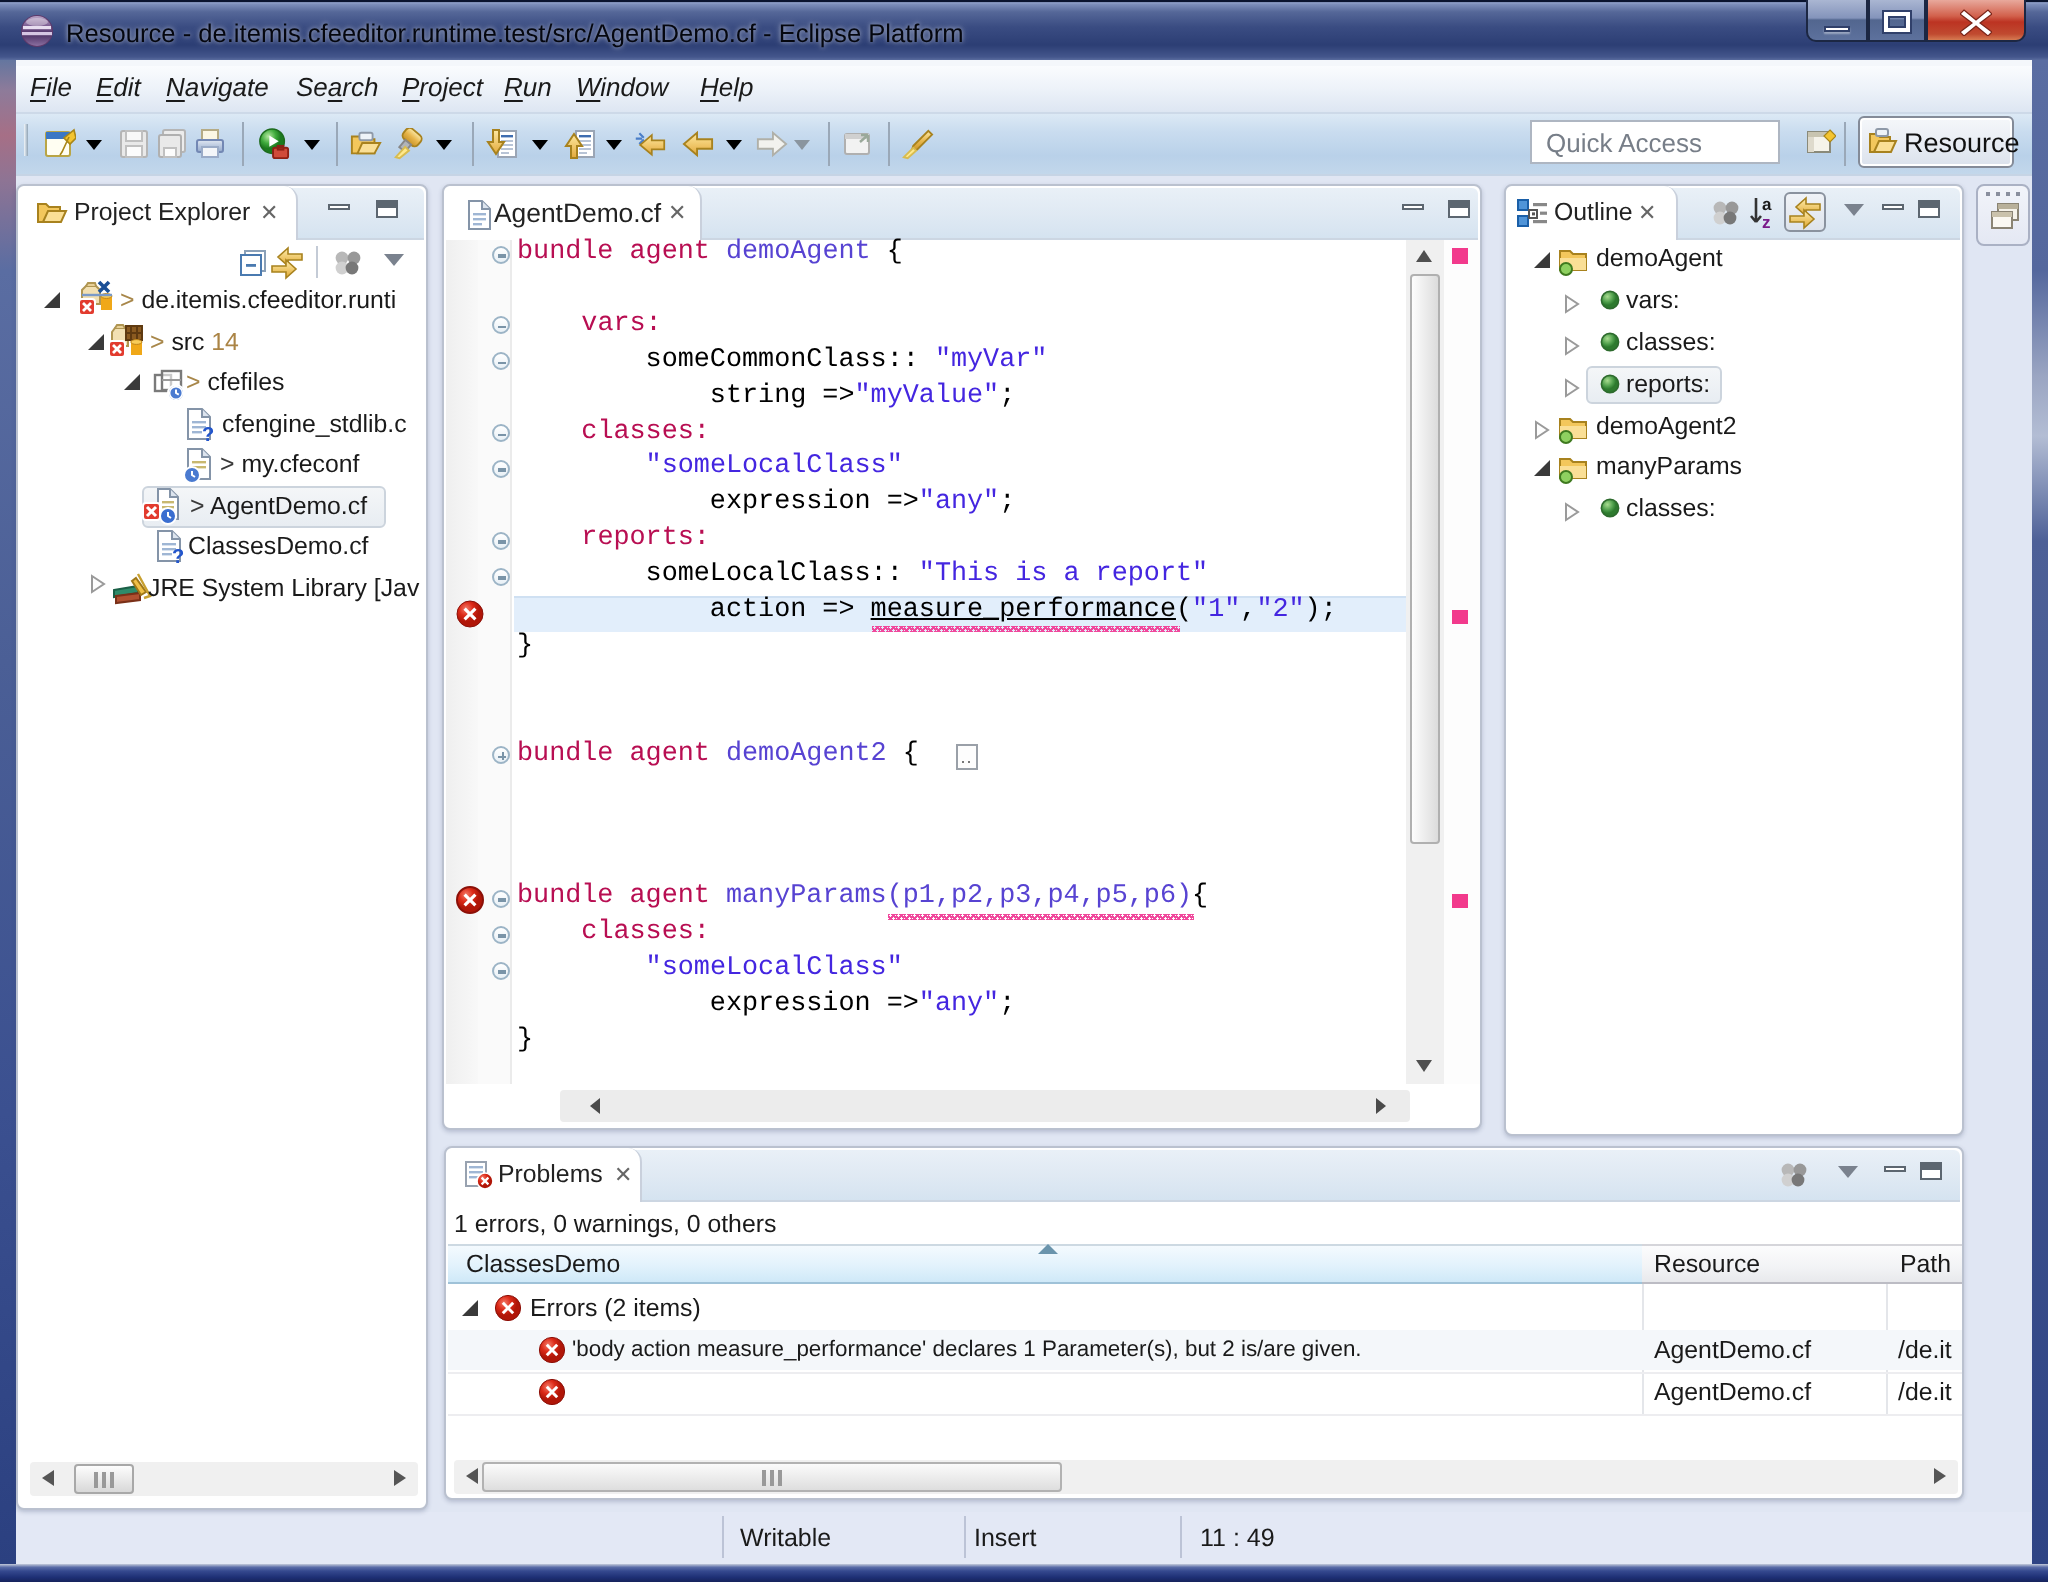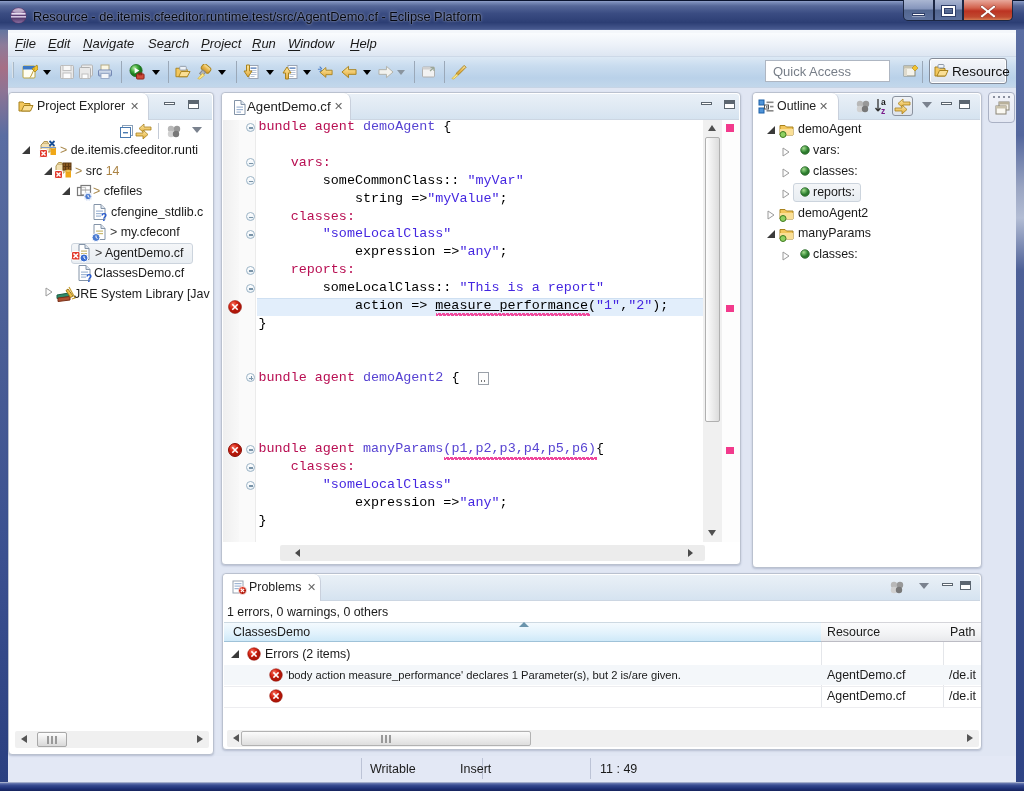--- a/index.html
+++ b/index.html
@@ -247,21 +247,21 @@
  <path d="M3 12 L5.5 6.5 L14 6.5 L11.5 12 Z" fill="#fadf96" stroke="#a8821e"></path>
  <rect x="4" y="0.5" width="6" height="3.5" rx="1" fill="#eef3f8" stroke="#8e99a8"></rect>
 </svg>
 <div class="abs" style="left:952px;top:64px;font-size:13.5px;color:#111">Resource</div>
 <div class="abs" id="mainbg"></div>
 <div class="abs" id="statusbar"></div>
 <div class="abs stsep" style="left:361px"></div>
 <div class="abs stsep" style="left:482px"></div>
 <div class="abs stsep" style="left:590px"></div>
 <div class="abs sttext" style="left:370px">Writable</div>
-<div class="abs sttext" style="left:460px">Insert</div>
+<div class="abs sttext" style="left:487px">Insert</div>
 <div class="abs sttext" style="left:600px">11 : 49</div>
 
 <div class="abs panel" style="left:752px;top:92px;width:230px;height:476px;overflow:hidden">
  <div class="tabbar"></div>
  <div class="tab" style="left:0;width:86px"></div>
  <svg class="abs" style="left:5px;top:6px" width="16" height="15" viewBox="0 0 16 15">
   <rect x="1" y="1" width="5" height="5" fill="#4f94d8" stroke="#1a5fa8"></rect>
   <rect x="1" y="9" width="5" height="5" fill="#4f94d8" stroke="#1a5fa8"></rect>
   <rect x="6.5" y="6" width="4" height="4" fill="#fff" stroke="#555"></rect>
   <rect x="8" y="7.2" width="1.5" height="1.5" fill="#555"></rect>

